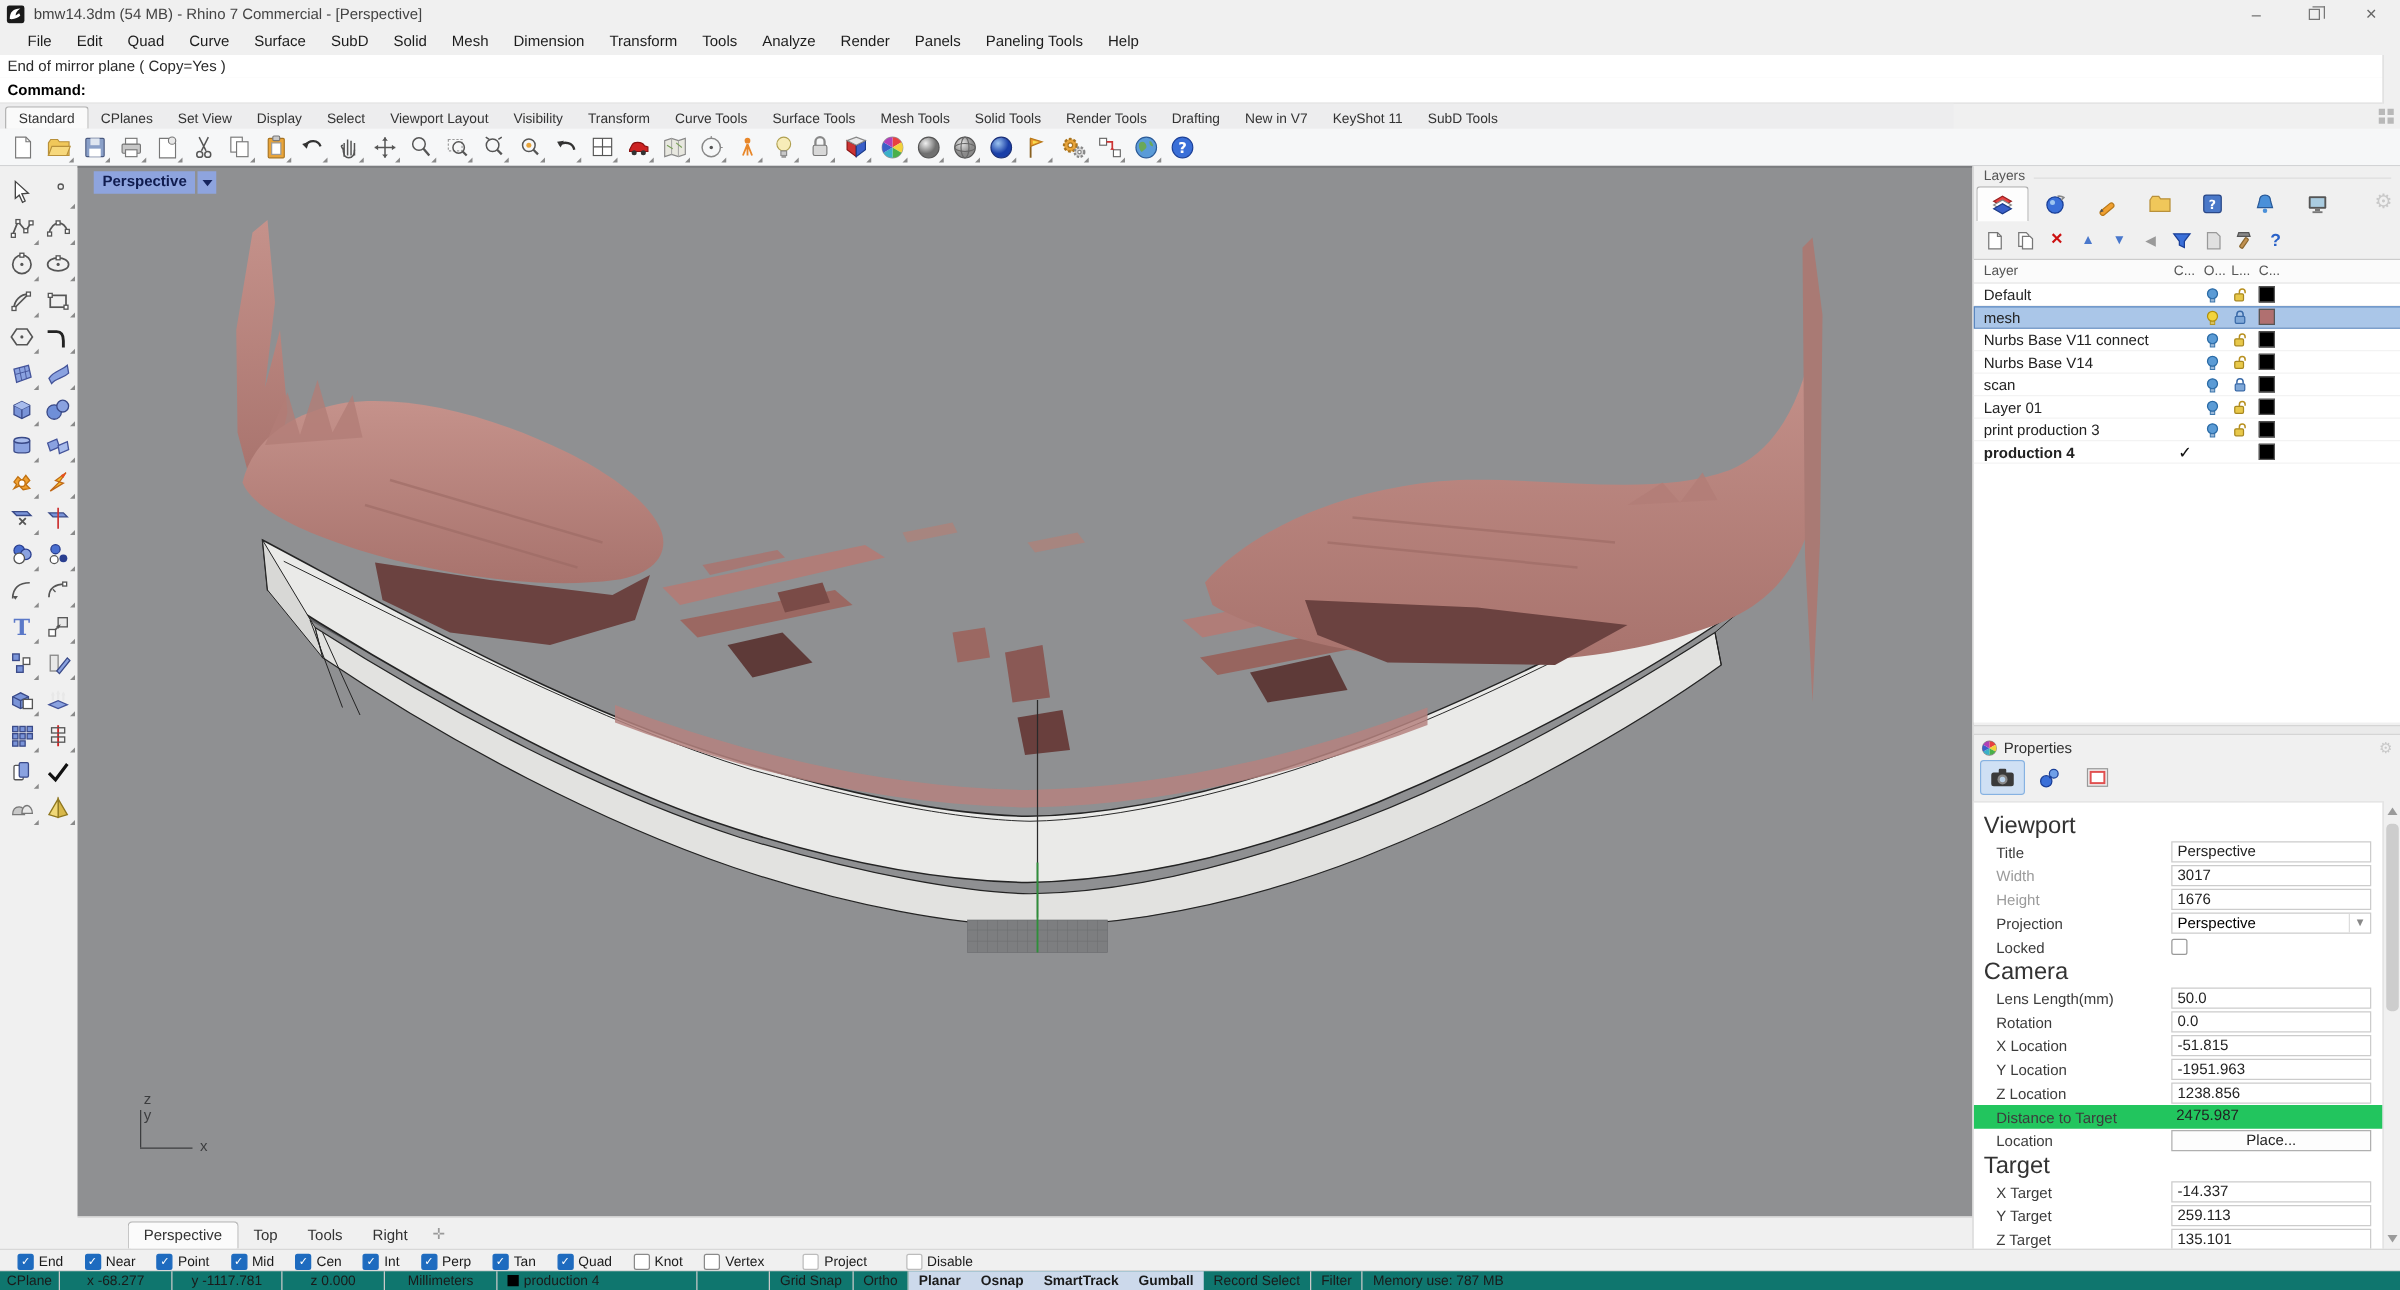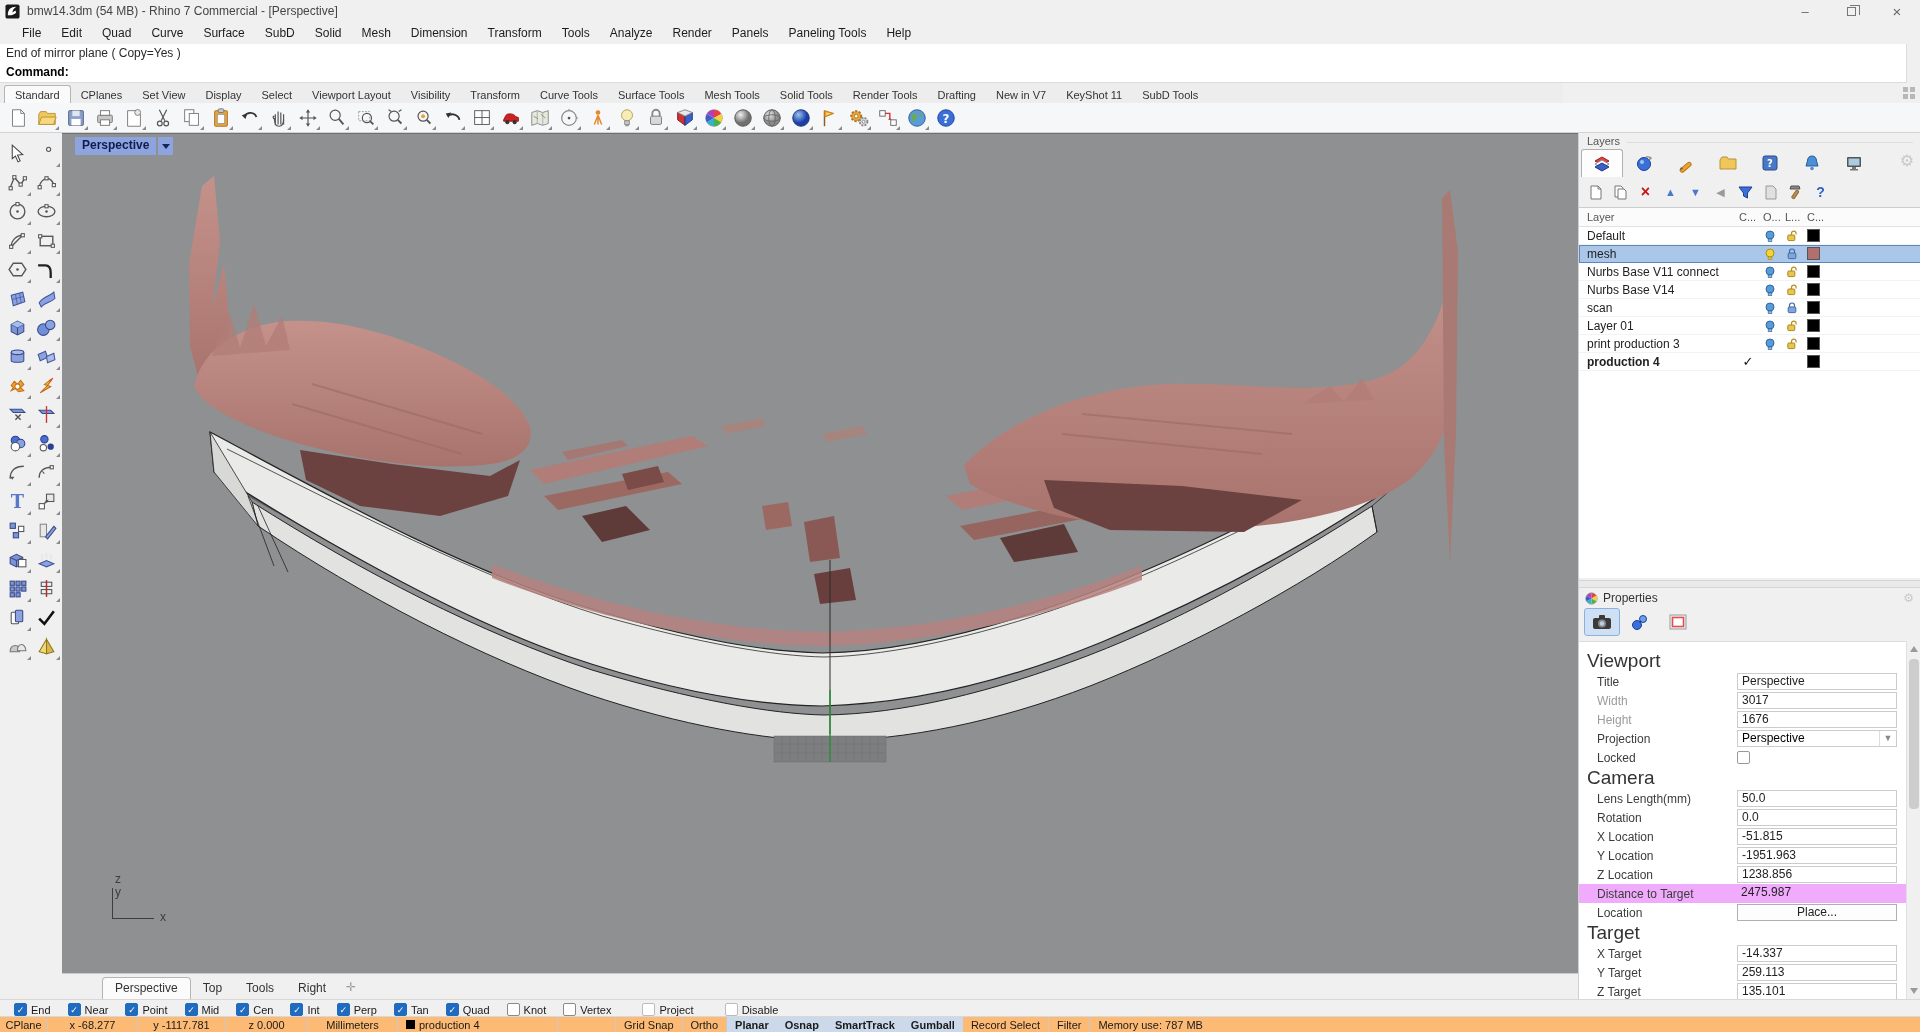--- a/index.html
+++ b/index.html
@@ -91,40 +91,40 @@
   .ptab { width:34px; height:26px; display:flex; align-items:center; justify-content:center; border-radius:2px; }
   .ptab svg { width:22px; height:20px; }
   .ptab.active { background:#cfe0f4; outline:1px solid #86b2e2; }
   #props-body { position:absolute; left:0; top:508px; width:328px; height:358px; background:#fff; overflow:hidden; border-top:1px solid #ddd; padding-top:8px; }
   .psec { height:22px; font-size:19px; color:#333; padding-left:8px; display:flex; align-items:center; }
   .prow { height:19px; display:flex; align-items:center; position:relative; }
   .prow .lab { position:absolute; left:18px; font-size:12px; color:#3c3c3c; }
   .prow .lab.gray { color:#9b9b9b; }
   .prow .val { position:absolute; left:158px; width:160px; height:17px; background:#fff; border:1px solid #ccc; font-size:12px; color:#222; padding:0 4px; line-height:15px; }
   .prow .val.noborder { border:none; background:transparent; }
-  .prow.grayrow { background:#f0abfc; }
+  .prow.grayrow { background:#22c55e; }
   .prow .sel { position:absolute; left:158px; width:160px; height:17px; border:1px solid #ccc; font-size:12px; padding:0 4px; line-height:15px; background:#fff; }
   .prow .sel .chev { position:absolute; right:0; top:0; width:17px; height:15px; border-left:1px solid #ddd; color:#888; font-size:9px; text-align:center; line-height:15px; }
   .prow .chk { position:absolute; left:158px; width:13px; height:13px; border:1px solid #999; border-radius:2px; background:#fff; }
   .prow .btn { position:absolute; left:158px; width:160px; height:17px; border:1px solid #b0b0b0; background:#fdfdfd; font-size:12px; text-align:center; line-height:15px; color:#222; }
   #props-scroll { position:absolute; right:0; top:508px; width:14px; height:358px; background:#f0f0f0; border-left:1px solid #e0e0e0; }
   #props-scroll .arr { position:absolute; left:3px; width:0; height:0; border-left:4px solid transparent; border-right:4px solid transparent; }
   #props-scroll .up { top:5px; border-bottom:6px solid #9a9a9a; }
   #props-scroll .down { bottom:5px; border-top:6px solid #9a9a9a; }
   #props-scroll .thumb { position:absolute; left:2px; top:18px; width:10px; height:150px; background:#cdcdcd; border-radius:4px; }
   
   #osnaprow { position:absolute; left:0; top:999px; width:1920px; height:17px; background:#f0f0f0; display:flex; align-items:flex-end; padding-left:14px; gap:17px; border-top:1px solid #d8d8d8; }
   .os { display:flex; align-items:center; gap:4px; font-size:11px; color:#1a1a1a; }
   .cb { width:13px; height:13px; border-radius:2px; border:1px solid #8a8a8a; background:#fff; display:flex; align-items:center; justify-content:center; }
   .cb.on { background:#1e6bbf; border-color:#1e6bbf; }
   .cb.on::after { content:"✓"; color:#fff; font-size:9px; font-weight:bold; }
   .cb.faint { border-color:#bcbcbc; }
   .os.spaced { margin-left:14px; }
   
-  #statusbar { position:absolute; left:0; top:1016px; width:1920px; height:16px; background:#fdba74; border-top:1px solid #d8d8d8; display:flex; font-size:11px; color:#1a1a1a; }
+  #statusbar { position:absolute; left:0; top:1016px; width:1920px; height:16px; background:#0f766e; border-top:1px solid #d8d8d8; display:flex; font-size:11px; color:#1a1a1a; }
   .sbc { border-right:1px solid #c9c9c9; display:flex; align-items:center; justify-content:center; padding:0 8px; white-space:nowrap; }
   #sb-layer { justify-content:flex-start; width:160px; gap:4px; }
   #sb-layer .sq { width:9px; height:9px; background:#000; }
   #sb-spacer { width:58px; border-right:1px solid #c9c9c9; }
   #sb-hl { display:flex; background:#ccd9eb; font-weight:bold; }
   #sb-hl span { padding:0 8px; display:flex; align-items:center; }
   #sb-mem { border-right:none; }
   .i-st { stroke:#555; fill:none; stroke-width:1.3; }
   .i-node { fill:#fff; stroke:#555; stroke-width:1; }
 </style>

